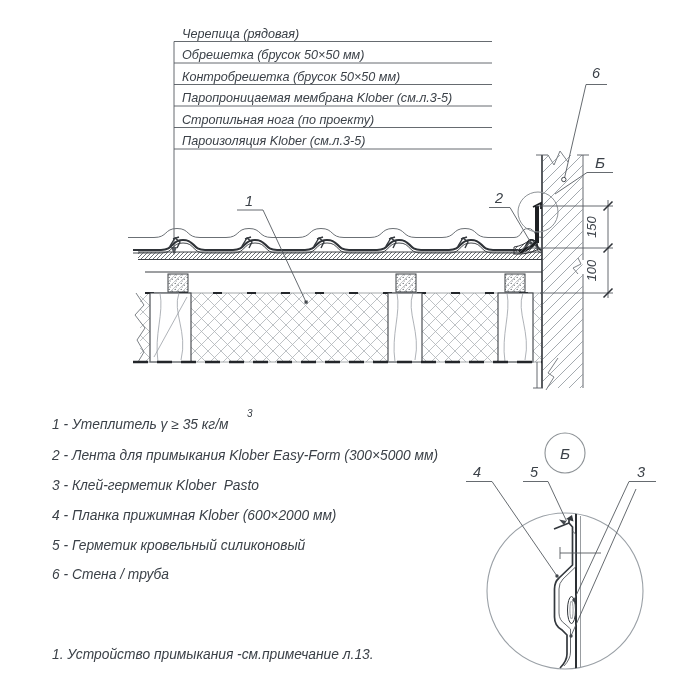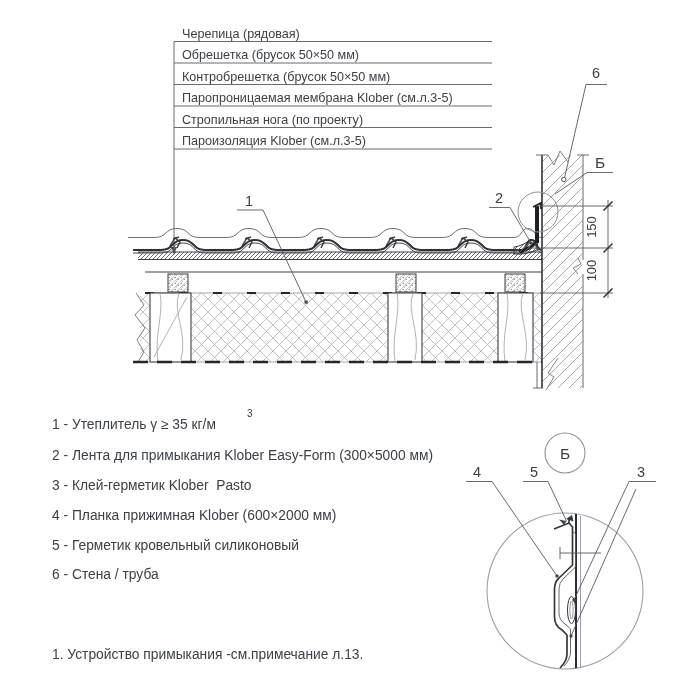--- a/index.html
+++ b/index.html
@@ -1,16 +1,16 @@
 <!DOCTYPE html>
 <html><head>
 <meta charset="utf-8">
 <style>
   html,body{margin:0;padding:0;background:#ffffff;}
-  .page{position:relative;width:700px;height:700px;background:#ffffff;overflow:hidden;}
+  .page{position:relative;width:700px;height:700px;background:#ffffff;overflow:hidden;font-style:italic;}
   svg{font-family:"Liberation Sans","DejaVu Sans",sans-serif;}
   svg text{fill:#3b4148;white-space:pre;}
   .lbl{font-size:12.6px;}
   .callout{font-size:14.5px;}
   .dimtxt{font-size:13px;}
   .legend{font-size:13.8px;}
   .legend-sup{font-size:10px;}
   .marker{font-size:15.5px;}
   .note{font-size:13.8px;}
   .thin{stroke:#6b7075;stroke-width:1;fill:none;}

